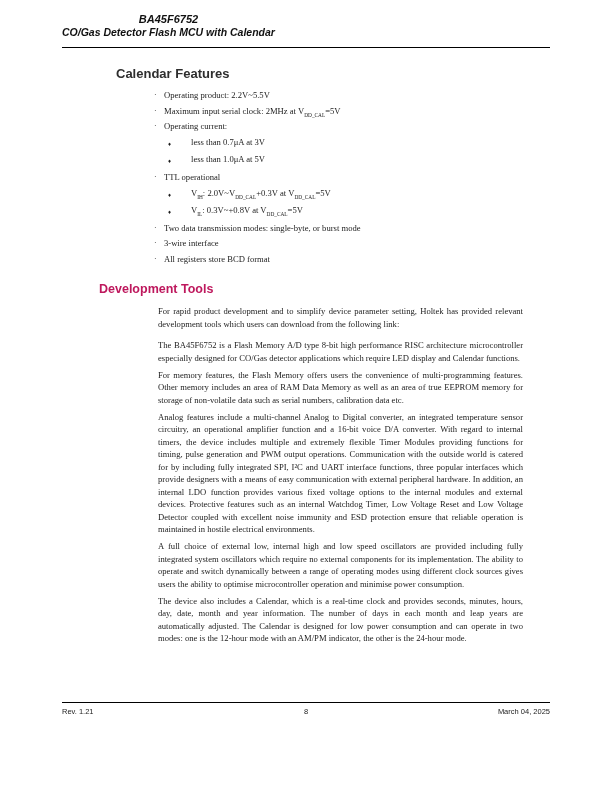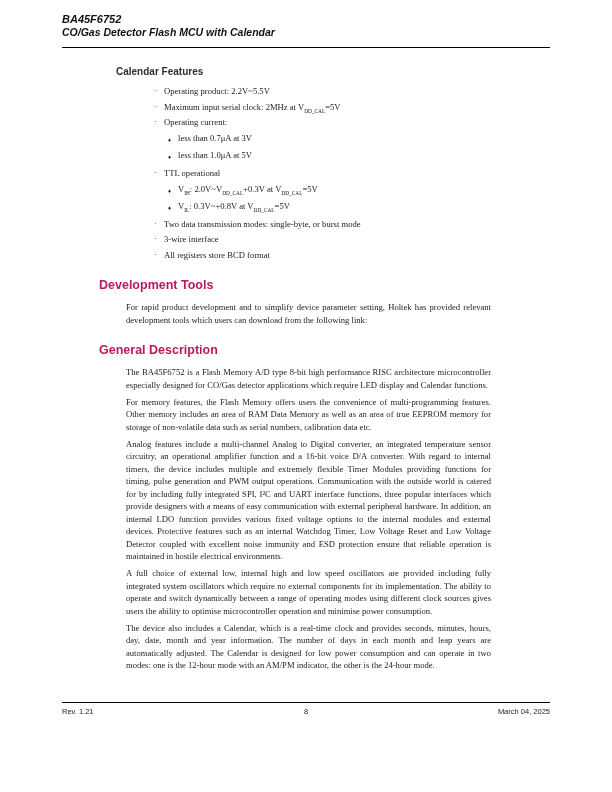--- a/index.html
+++ b/index.html
@@ -26,56 +26,56 @@
   .logo-text {
     font-family: "Liberation Sans", sans-serif;
     font-weight: bold;
     font-size: 14px;
     letter-spacing: -0.5px;
     transform: scaleY(0.85);
     color: #000;
   }
   .logo-mark { margin-left: -4px; margin-top: -8px; }
   .header-title {
-    text-align: left;
+    text-align: center;
     font-family: "Liberation Sans", sans-serif;
     font-weight: bold;
     font-style: italic;
     color: #111;
   }
   .header-title .line1 { font-size: 11px; line-height: 13px; }
   .header-title .line2 { font-size: 10.5px; line-height: 13px; }
   .header-rule { border: 0; border-top: 1.6px solid #000; margin: 1px 0 0 0; }
 
   
   .feat-heading {
     margin: 18px 0 0 54px;
     font-family: "Liberation Sans", sans-serif;
     font-weight: bold;
-    font-size: 10px;
+    font-size: 13px;
     color: #2e2e2e;
   }
   .feat-list { list-style: none; margin: 8px 0 0 92px; padding: 0; width: 370px; }
   .feat-list li { display: flex; font-size: 8.6px; line-height: 12.2px; margin-bottom: 3.4px; }
-  .feat-list li.lvl2 { margin-left: 14px; }
+  .feat-list li.lvl2 { margin-left: 14px; gap: 13px; }
   .feat-list .marker { width: 10px; flex: 0 0 10px; text-align: left; font-size: 8px; color: #1c1c1c; }
   .feat-list li.lvl2 .marker { font-size: 6px; padding-top: 2px; }
   sub { font-size: 0.62em; line-height: 0; letter-spacing: 0; }
 
   
   .sec-heading {
     margin: 17px 0 0 37px;
     font-family: "Liberation Sans", sans-serif;
     font-weight: bold;
     font-size: 12.5px;
     color: #be185d;
   }
 
   
-  .body-block { margin-left: 64px; width: 365px; }
+  .body-block { margin-left: 96px; width: 365px; }
   .body-block p {
     margin: 0 0 4.5px 0;
     font-size: 8.6px;
     line-height: 12.5px;
     text-align: justify;
   }
   .doc-link {
     font-size: 8.6px;
     line-height: 12.5px;
     color: #2b3990;
@@ -162,21 +162,20 @@
           <span class="marker">·</span>
           <span>All registers store BCD format</span>
         </li>
     </ul>
 
     <h2 class="sec-heading">Development Tools</h2>
     <div class="body-block dev-block">
       <p>For rapid product development and to simplify device parameter setting, Holtek has provided relevant development tools which users can download from the following link:</p>
     </div>
 
-    <h2 class="sec-heading">General Description</h2>
     <div class="body-block gen-block">
       <p>The BA45F6752 is a Flash Memory A/D type 8-bit high performance RISC architecture microcontroller especially designed for CO/Gas detector applications which require LED display and Calendar functions.</p>
       <p>For memory features, the Flash Memory offers users the convenience of multi-programming features. Other memory includes an area of RAM Data Memory as well as an area of true EEPROM memory for storage of non-volatile data such as serial numbers, calibration data etc.</p>
       <p>Analog features include a multi-channel Analog to Digital converter, an integrated temperature sensor circuitry, an operational amplifier function and a 16-bit voice D/A converter. With regard to internal timers, the device includes multiple and extremely flexible Timer Modules providing functions for timing, pulse generation and PWM output operations. Communication with the outside world is catered for by including fully integrated SPI, I²C and UART interface functions, three popular interfaces which provide designers with a means of easy communication with external peripheral hardware. In addition, an internal LDO function provides various fixed voltage options to the internal modules and external devices. Protective features such as an internal Watchdog Timer, Low Voltage Reset and Low Voltage Detector coupled with excellent noise immunity and ESD protection ensure that reliable operation is maintained in hostile electrical environments.</p>
       <p>A full choice of external low, internal high and low speed oscillators are provided including fully integrated system oscillators which require no external components for its implementation. The ability to operate and switch dynamically between a range of operating modes using different clock sources gives users the ability to optimise microcontroller operation and minimise power consumption.</p>
       <p>The device also includes a Calendar, which is a real-time clock and provides seconds, minutes, hours, day, date, month and year information. The number of days in each month and leap years are automatically adjusted. The Calendar is designed for low power consumption and can operate in two modes: one is the 12-hour mode with an AM/PM indicator, the other is the 24-hour mode.</p>
     </div>
   </div>
 
   <div class="footer">

